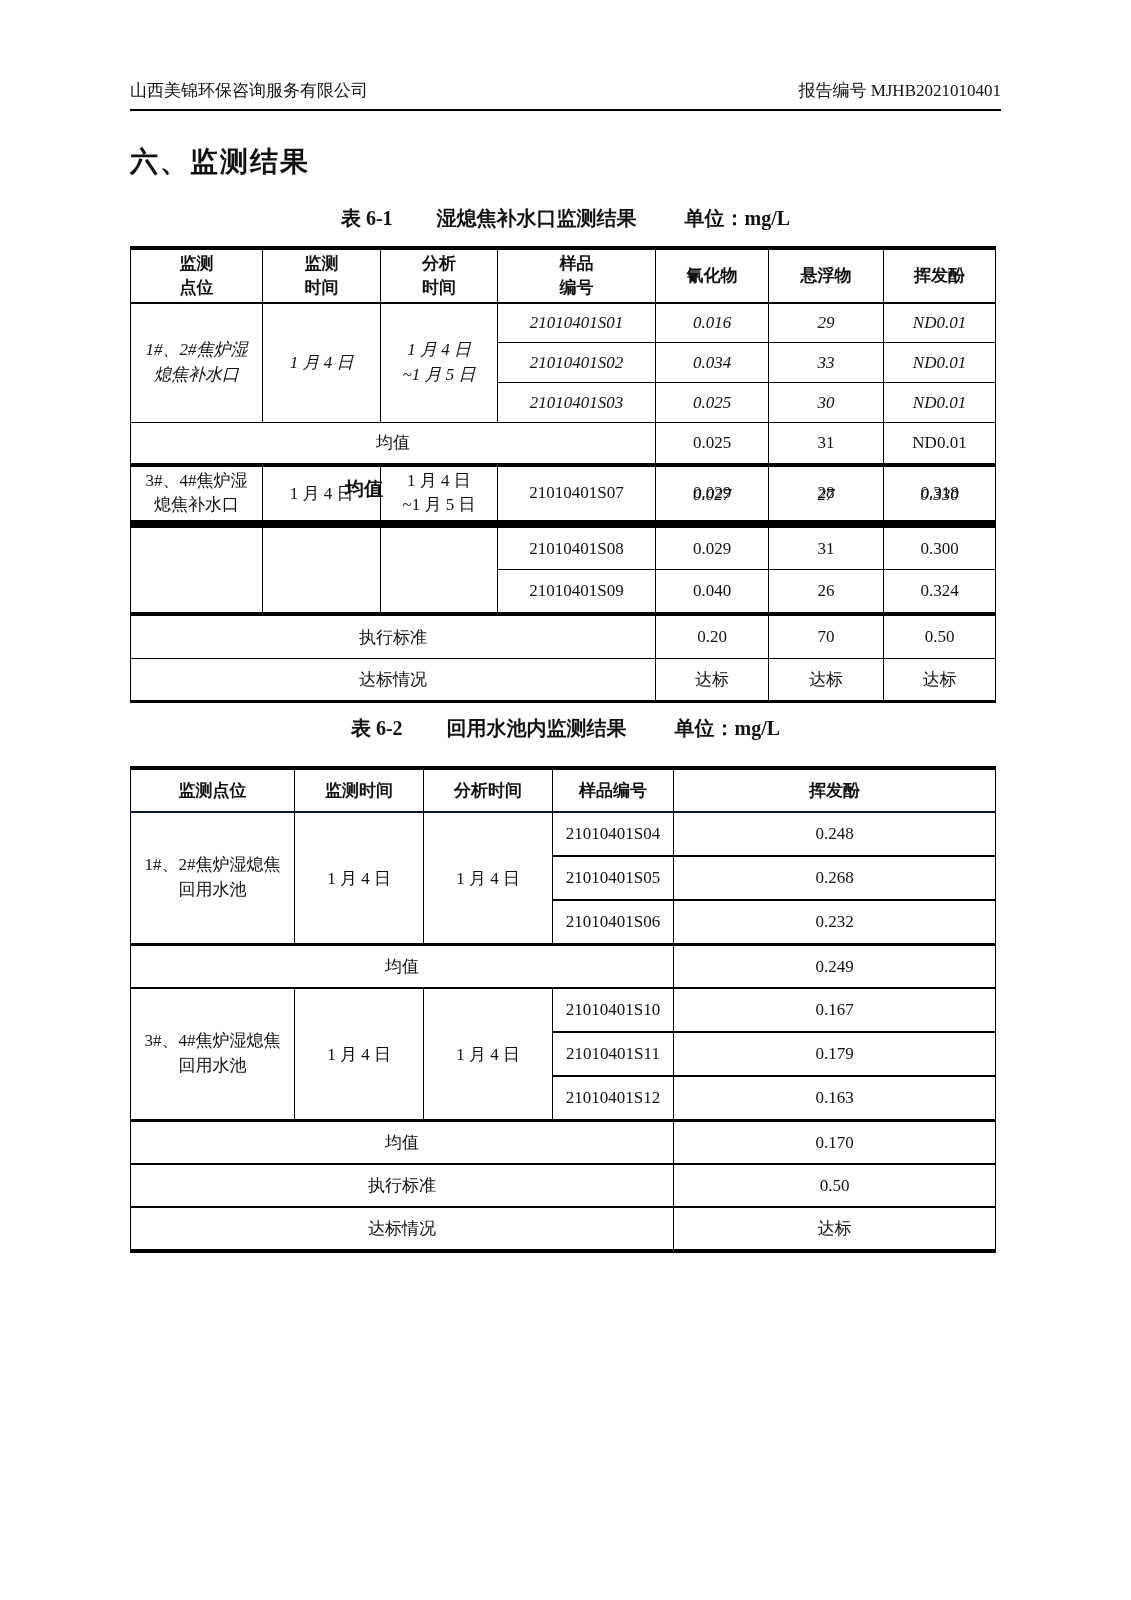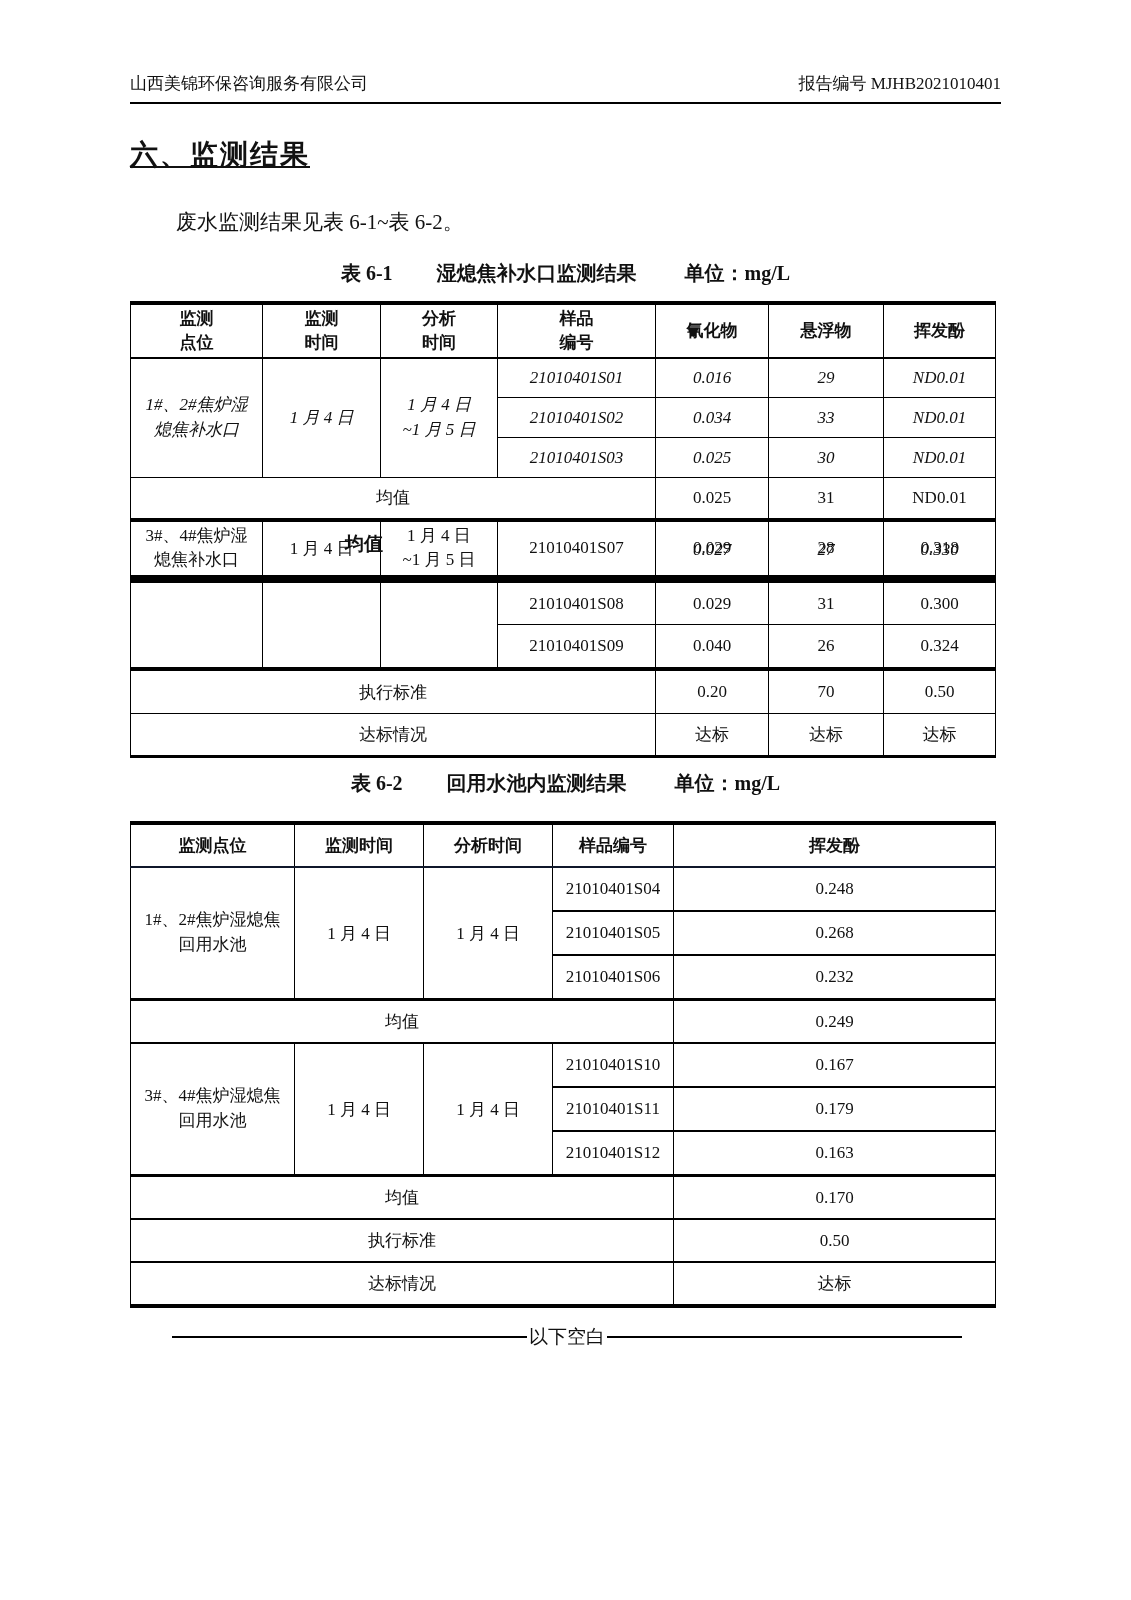--- a/index.html
+++ b/index.html
@@ -3,33 +3,33 @@
 <meta charset="utf-8">
 <style>
   * { box-sizing: border-box; margin: 0; padding: 0; }
   html, body { width: 1131px; background: #ffffff; }
   body {
     font-family: "Liberation Serif", "DejaVu Serif", serif;
     color: #111;
     height: 1600px;
     overflow: hidden;
   }
-  .content { width: 871px; margin: 0 auto 0 130px; }
+  .content { width: 871px; margin: 7px auto 0 130px; }
 
   
   .doc-header {
     display: flex; justify-content: space-between; align-items: flex-end;
     padding-top: 72px; padding-bottom: 7px;
     border-bottom: 2px solid #000;
     font-size: 17px;
   }
 
   .section-title {
     margin-top: 32px;
-    font-size: 28px; font-weight: bold; letter-spacing: 2px; text-decoration: underline;
+    font-size: 28px; font-weight: bold; letter-spacing: 2px;
   }
 
   .intro { margin-top: 34px; padding-left: 46px; font-size: 21px; }
 
   .caption {
     display: flex; justify-content: center; align-items: baseline;
     font-size: 20px; font-weight: bold;
   }
   .caption .cap-label { margin-right: 44px; }
   .caption .cap-unit { margin-left: 48px; }
@@ -104,21 +104,20 @@
 
 <div class="content">
 
   <div class="doc-header">
     <span>山西美锦环保咨询服务有限公司</span>
     <span>报告编号 MJHB2021010401</span>
   </div>
 
   <div class="section-title">六、监测结果</div>
 
-  <p class="intro">废水监测结果见表 6-1~表 6-2。</p>
 
   <div class="caption cap1">
     <span class="cap-label">表 6-1</span>
     <span>湿熄焦补水口监测结果</span>
     <span class="cap-unit">单位：mg/L</span>
   </div>
 
   <table class="tbl t1">
     <colgroup>
       <col style="width:132px">
@@ -294,20 +293,15 @@
       <td colspan="4" class="lbl">执行标准</td>
       <td>0.50</td>
     </tr>
     <tr class="sts">
       <td colspan="4" class="lbl">达标情况</td>
       <td>达标</td>
     </tr>
   </tbody>
     </table>
 
-  <div class="blank-row">
-    <div class="rule"></div>
-    <span class="blank-text">以下空白</span>
-    <div class="rule"></div>
-  </div>
 
 
 </div>
 
 </body></html>

